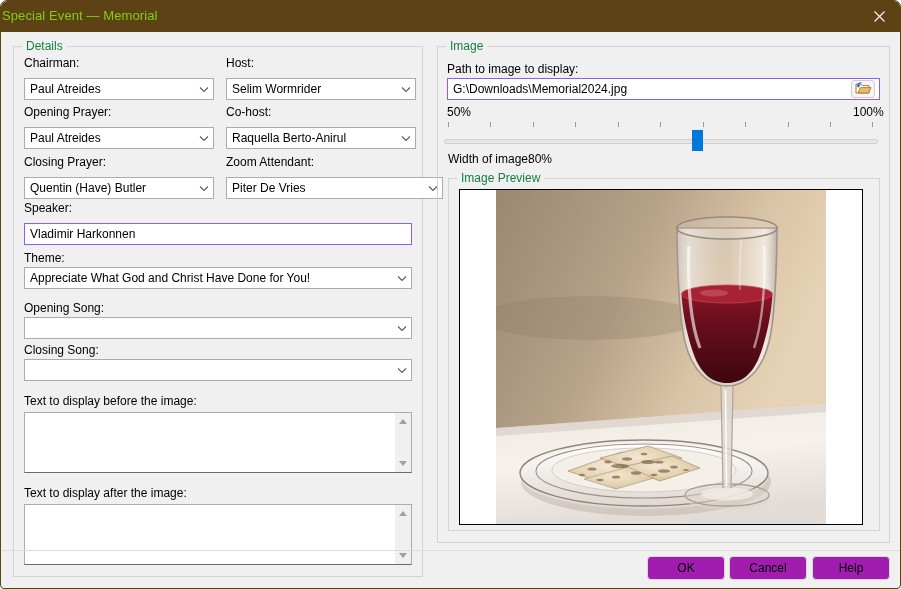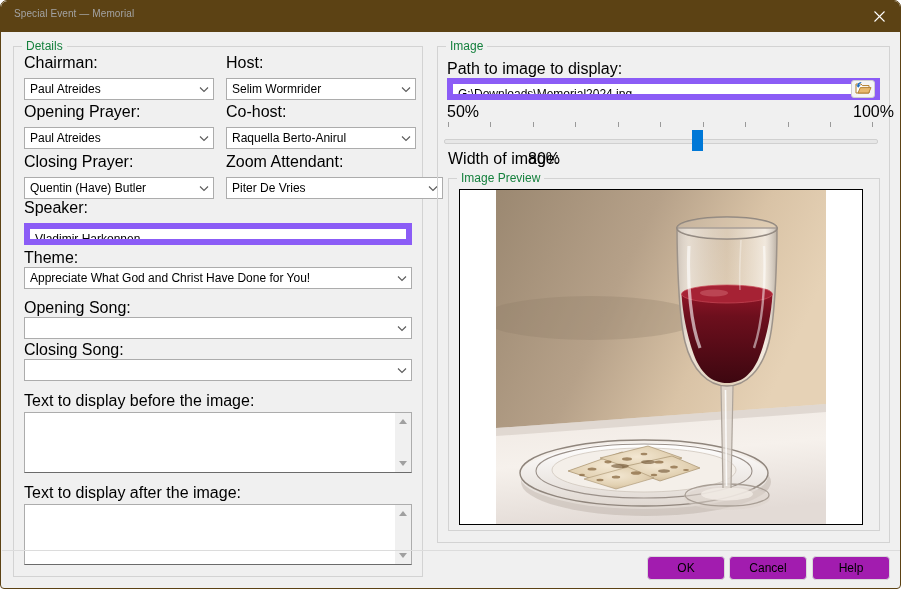--- a/index.html
+++ b/index.html
@@ -33,23 +33,23 @@
   #titlebar {
     position: absolute;
     left: 0; top: 0;
     width: 901px;
     height: 31px;
     background: #5c4214;
     border-radius: 6px 6px 0 0;
   }
   #title-text {
     position: absolute;
-    left: 13px; top: 7px;
-    font-size: 10px;
-    color: #a3a3a3;
+    left: 1px; top: 7px;
+    font-size: 13px;
+    color: #84cc16;
     white-space: nowrap;
     letter-spacing: 0.1px;
   }
   #close-button {
     position: absolute;
     right: 0; top: 0;
     width: 46px;
     height: 31px;
     display: flex;
     align-items: center;
@@ -72,21 +72,21 @@
     padding: 0 4px;
     background: #f0f0f0;
     font-size: 12px;
     color: #15803d;
     white-space: nowrap;
   }
 
   
   .field-label {
     position: absolute;
-    font-size: 16px;
+    font-size: 12px;
     color: #000;
     white-space: nowrap;
     line-height: 14px;
   }
 
   
   .combo {
     position: absolute;
     box-sizing: border-box;
     background: #ffffff;
@@ -112,21 +112,21 @@
     display: flex;
     align-items: center;
     justify-content: center;
   }
 
   
   .textinput {
     position: absolute;
     box-sizing: border-box;
     background: #ffffff;
-    border: 6px solid #8b5cf6;
+    border: 1px solid #8b5cf6;
     height: 22px;
     font-size: 12px;
     color: #000;
     line-height: 20px;
     padding-left: 5px;
     white-space: nowrap;
     overflow: hidden;
   }
 
   

